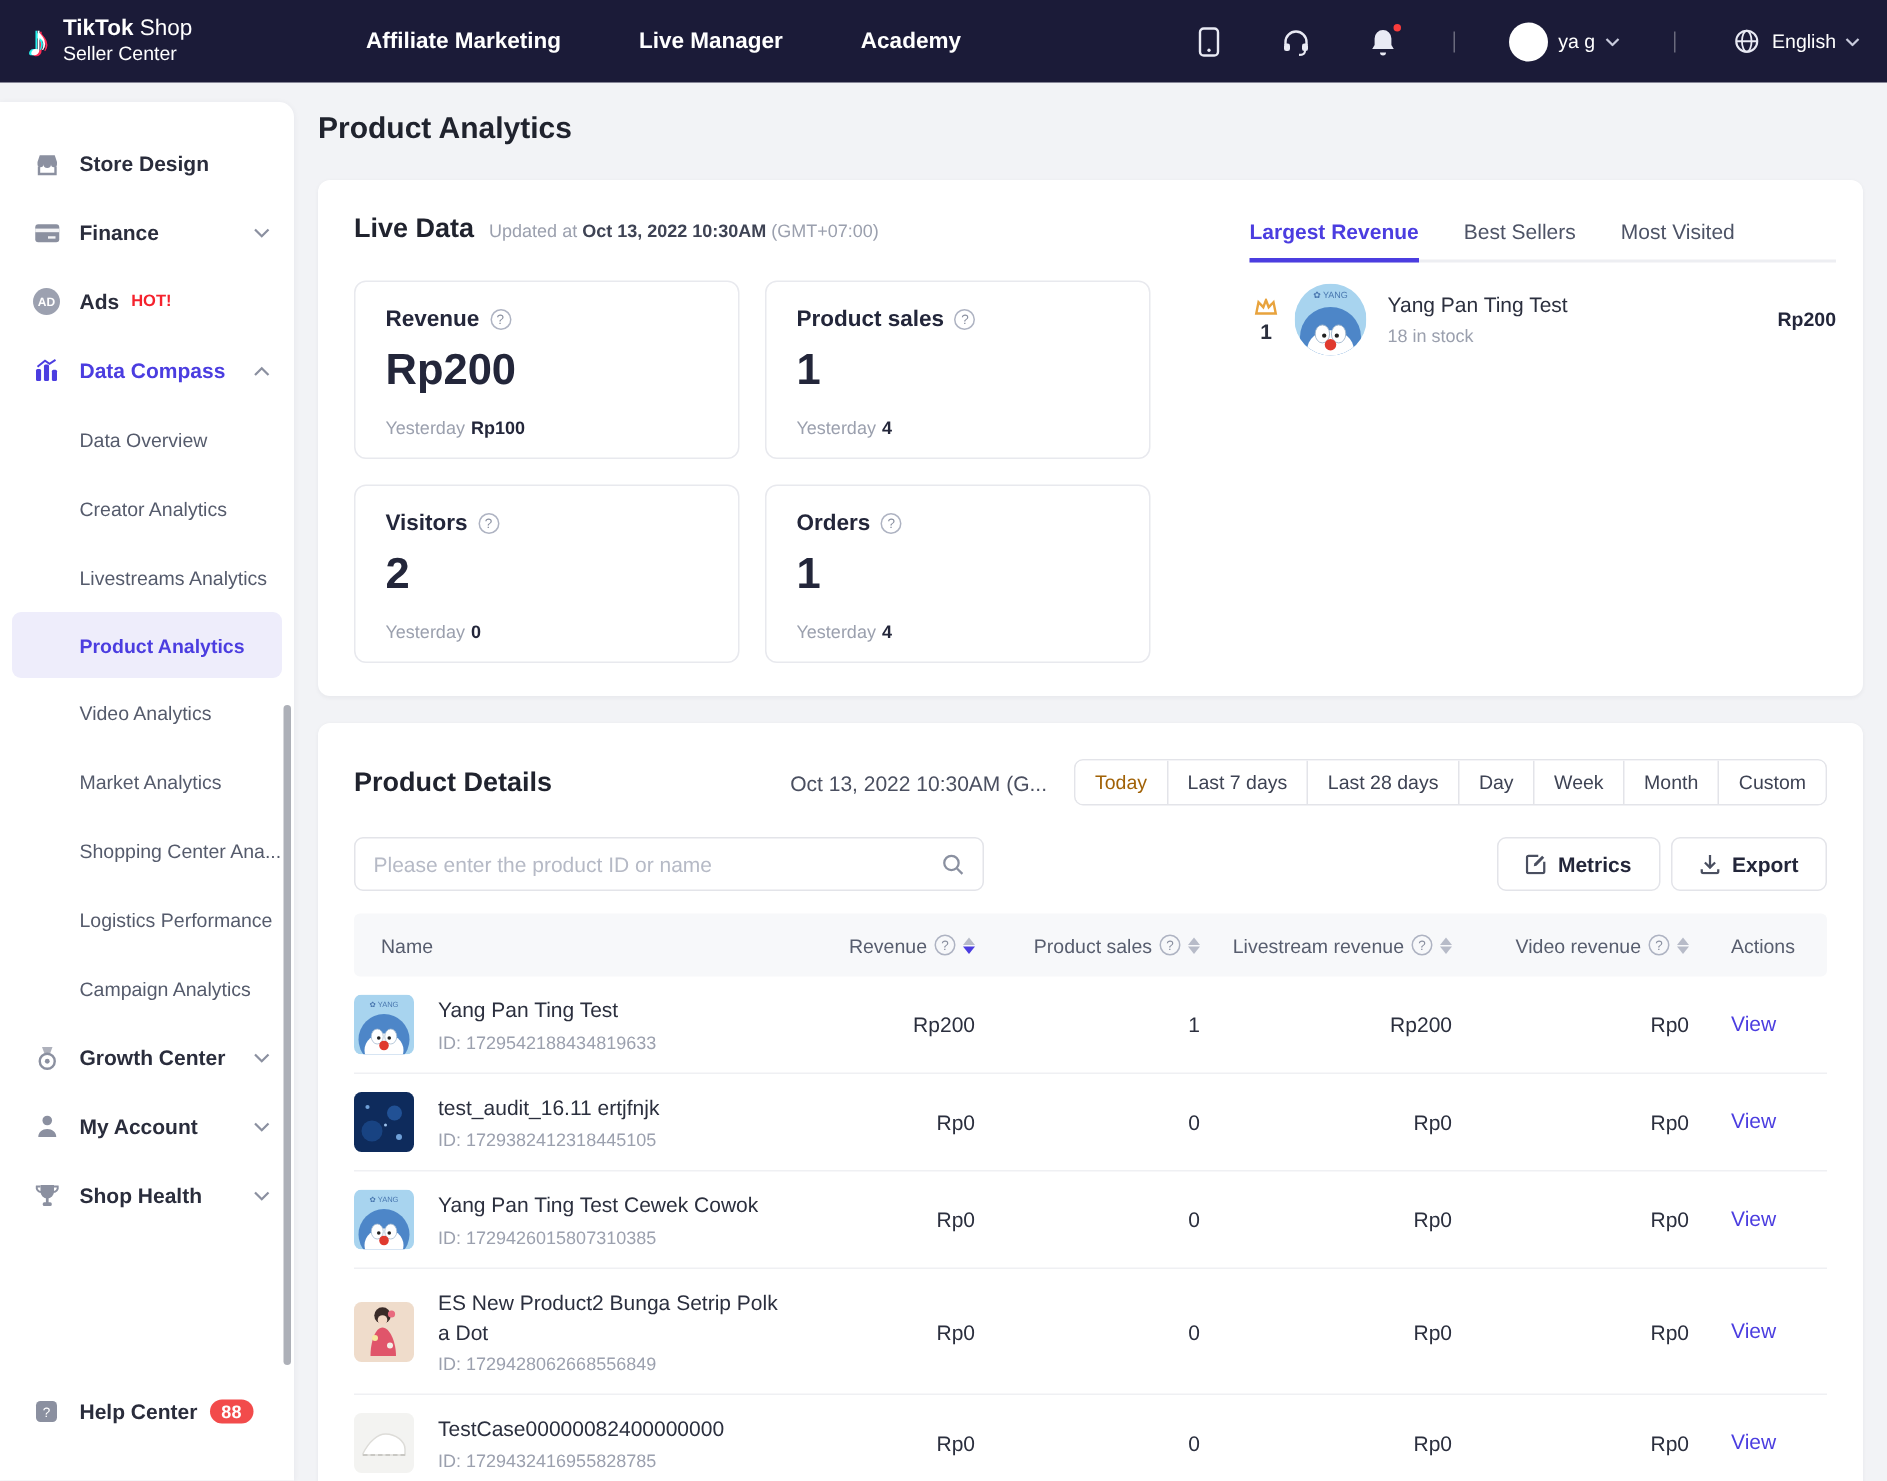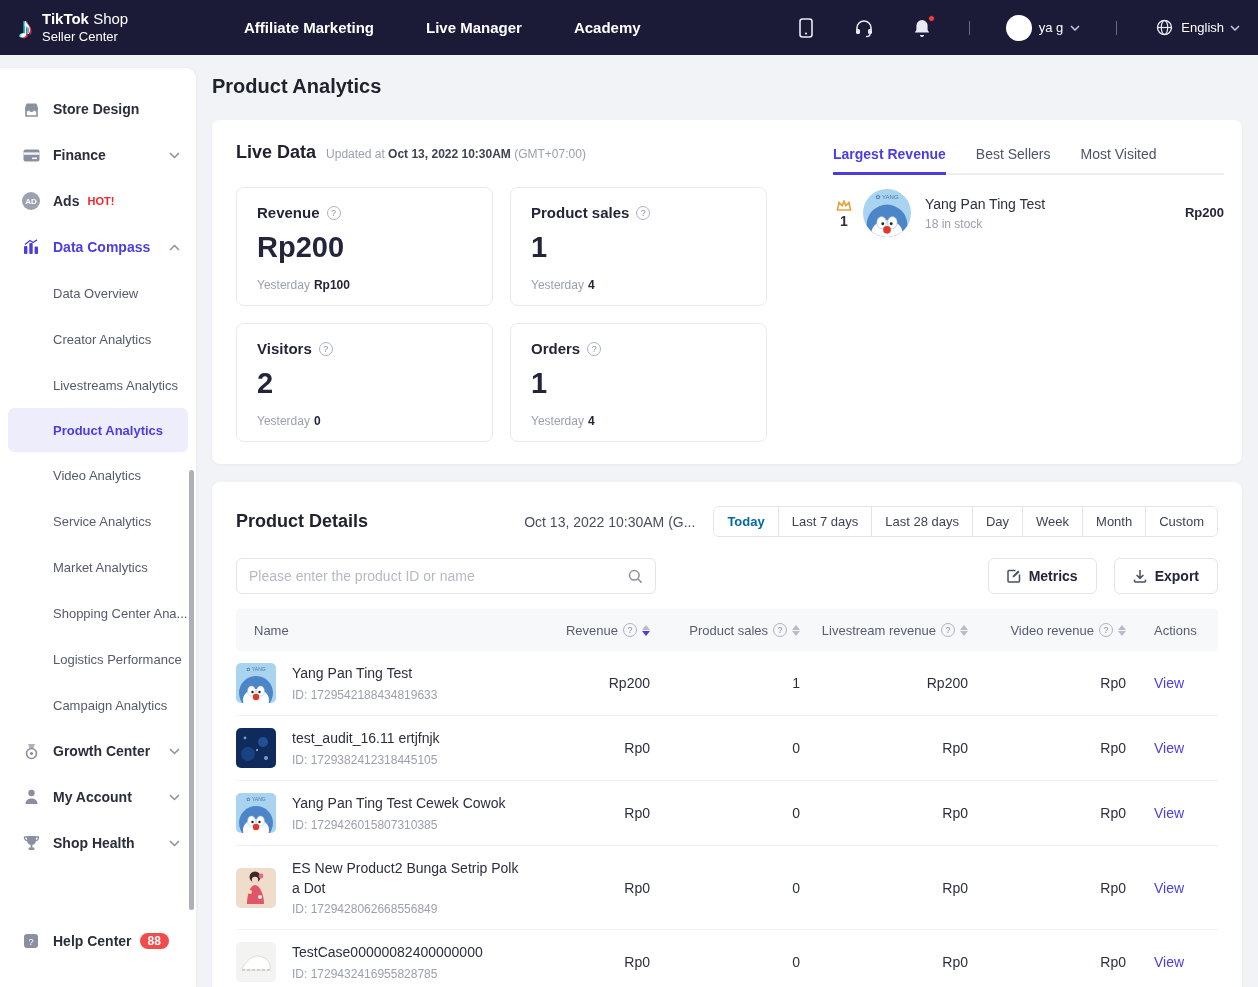--- a/index.html
+++ b/index.html
@@ -91,29 +91,29 @@
 
   
   .pd-card { margin-top:18px; height:560px; padding:24px; position:relative; }
   .pd-head { display:flex; align-items:center; }
   .pd-title { font-size:18px; font-weight:700; color:#20232E; }
   .pd-datetime { margin-left:auto; font-size:14px; color:#4A4F60; margin-right:18px; }
   .seg { display:flex; border:1px solid #E3E4E9; border-radius:6px; overflow:hidden; background:#fff; }
   .seg-btn { padding:7px 13px; font-size:13px; color:#3E4354; border-left:1px solid #E3E4E9;
     cursor:pointer; white-space:nowrap; background:#fff; }
   .seg-btn:first-child { border-left:none; }
-  .seg-btn.active { color:#0369a1; font-weight:700; }
+  .seg-btn.active { color:#a16207; font-weight:400; }
   .pd-tools { display:flex; align-items:center; margin-top:21px; }
   .search-box { width:420px; height:36px; border:1px solid #E3E4E9; border-radius:6px;
     display:flex; align-items:center; padding:0 12px; background:#fff; }
   .search-input { flex:1; border:none; outline:none; font-size:14px; color:#3E4354;
     font-family:"Liberation Sans", sans-serif; background:transparent; }
   .search-input::placeholder { color:#B6BAC6; }
   .search-ico { color:#8A90A0; display:flex; cursor:pointer; }
-  .tool-btns { margin-left:auto; display:flex; gap:17px;border-radius:11px; }
+  .tool-btns { margin-left:auto; display:flex; gap:7px;border-radius:11px; }
   .tool-btn { height:36px; padding:0 18px; border:1px solid #E3E4E9; border-radius:6px;
     background:#fff; display:flex; align-items:center; gap:8px; font-size:14px; font-weight:600;
     color:#23263A; cursor:pointer; }
   .tool-btn .ico { color:#4A4F60; display:flex; }
 
   .tbl { margin-top:15px; }
   .tbl-head { display:flex; align-items:center; background:#F7F8FA; height:42px;
     border-radius:4px; padding:0 0 0 18px; font-size:13px; color:#575D6E; }
   .col-name { flex:1; }
   .col-rev { width:120px; text-align:right; }
@@ -252,21 +252,20 @@
           <path d="M1 6l4.5-4.5L10 6" fill="none" stroke="currentColor" stroke-width="1.5"></path>
         </svg>
       </span>
   </div>
 
   <div class="sub-item">Data Overview</div>
   <div class="sub-item">Creator Analytics</div>
   <div class="sub-item">Livestreams Analytics</div>
   <div class="sub-item active">Product Analytics</div>
   <div class="sub-item">Video Analytics</div>
-  <div class="sub-item">Service Analytics</div>
   <div class="sub-item">Market Analytics</div>
   <div class="sub-item">Shopping Center Ana...</div>
   <div class="sub-item">Logistics Performance</div>
   <div class="sub-item">Campaign Analytics</div>
 
   <div class="side-item">
     <span class="side-ico">
       <svg width="15" height="17" viewBox="0 0 15 17">
           <path d="M4 1h7l-1.5 4h-4z" fill="currentColor" opacity=".7"></path>
           <circle cx="7.5" cy="10.5" r="5" fill="none" stroke="currentColor" stroke-width="1.6"></circle>

